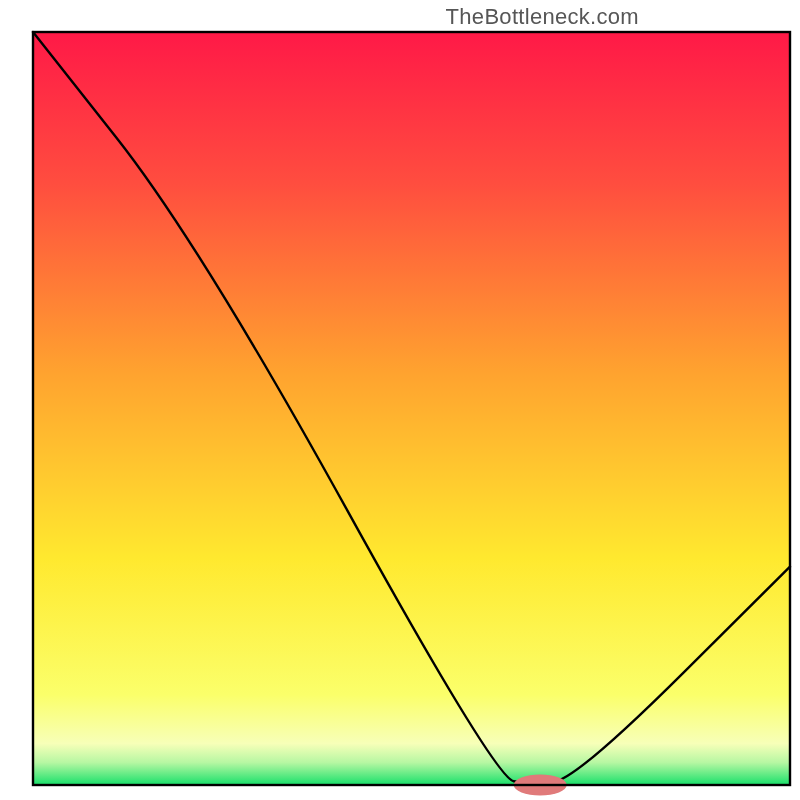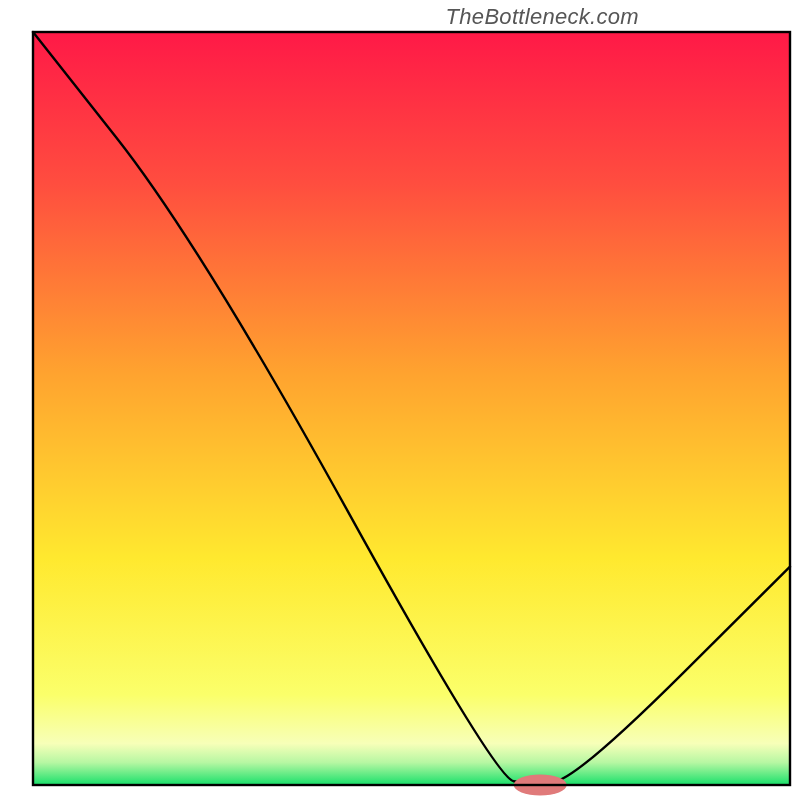--- a/index.html
+++ b/index.html
@@ -7,21 +7,20 @@
     padding: 0;
     width: 800px;
     height: 800px;
     background: #ffffff;
     font-family: Arial, Helvetica, sans-serif;
   }
   .wrap {
     position: relative;
     width: 651px;
     height: 800px;
-    font-style: italic;
   }
   .attribution {
     position: absolute;
     top: 4px;
     right: 12px;
     font-size: 22px;
     color: #565656;
     letter-spacing: 0.3px;
     font-weight: 500;
   }

